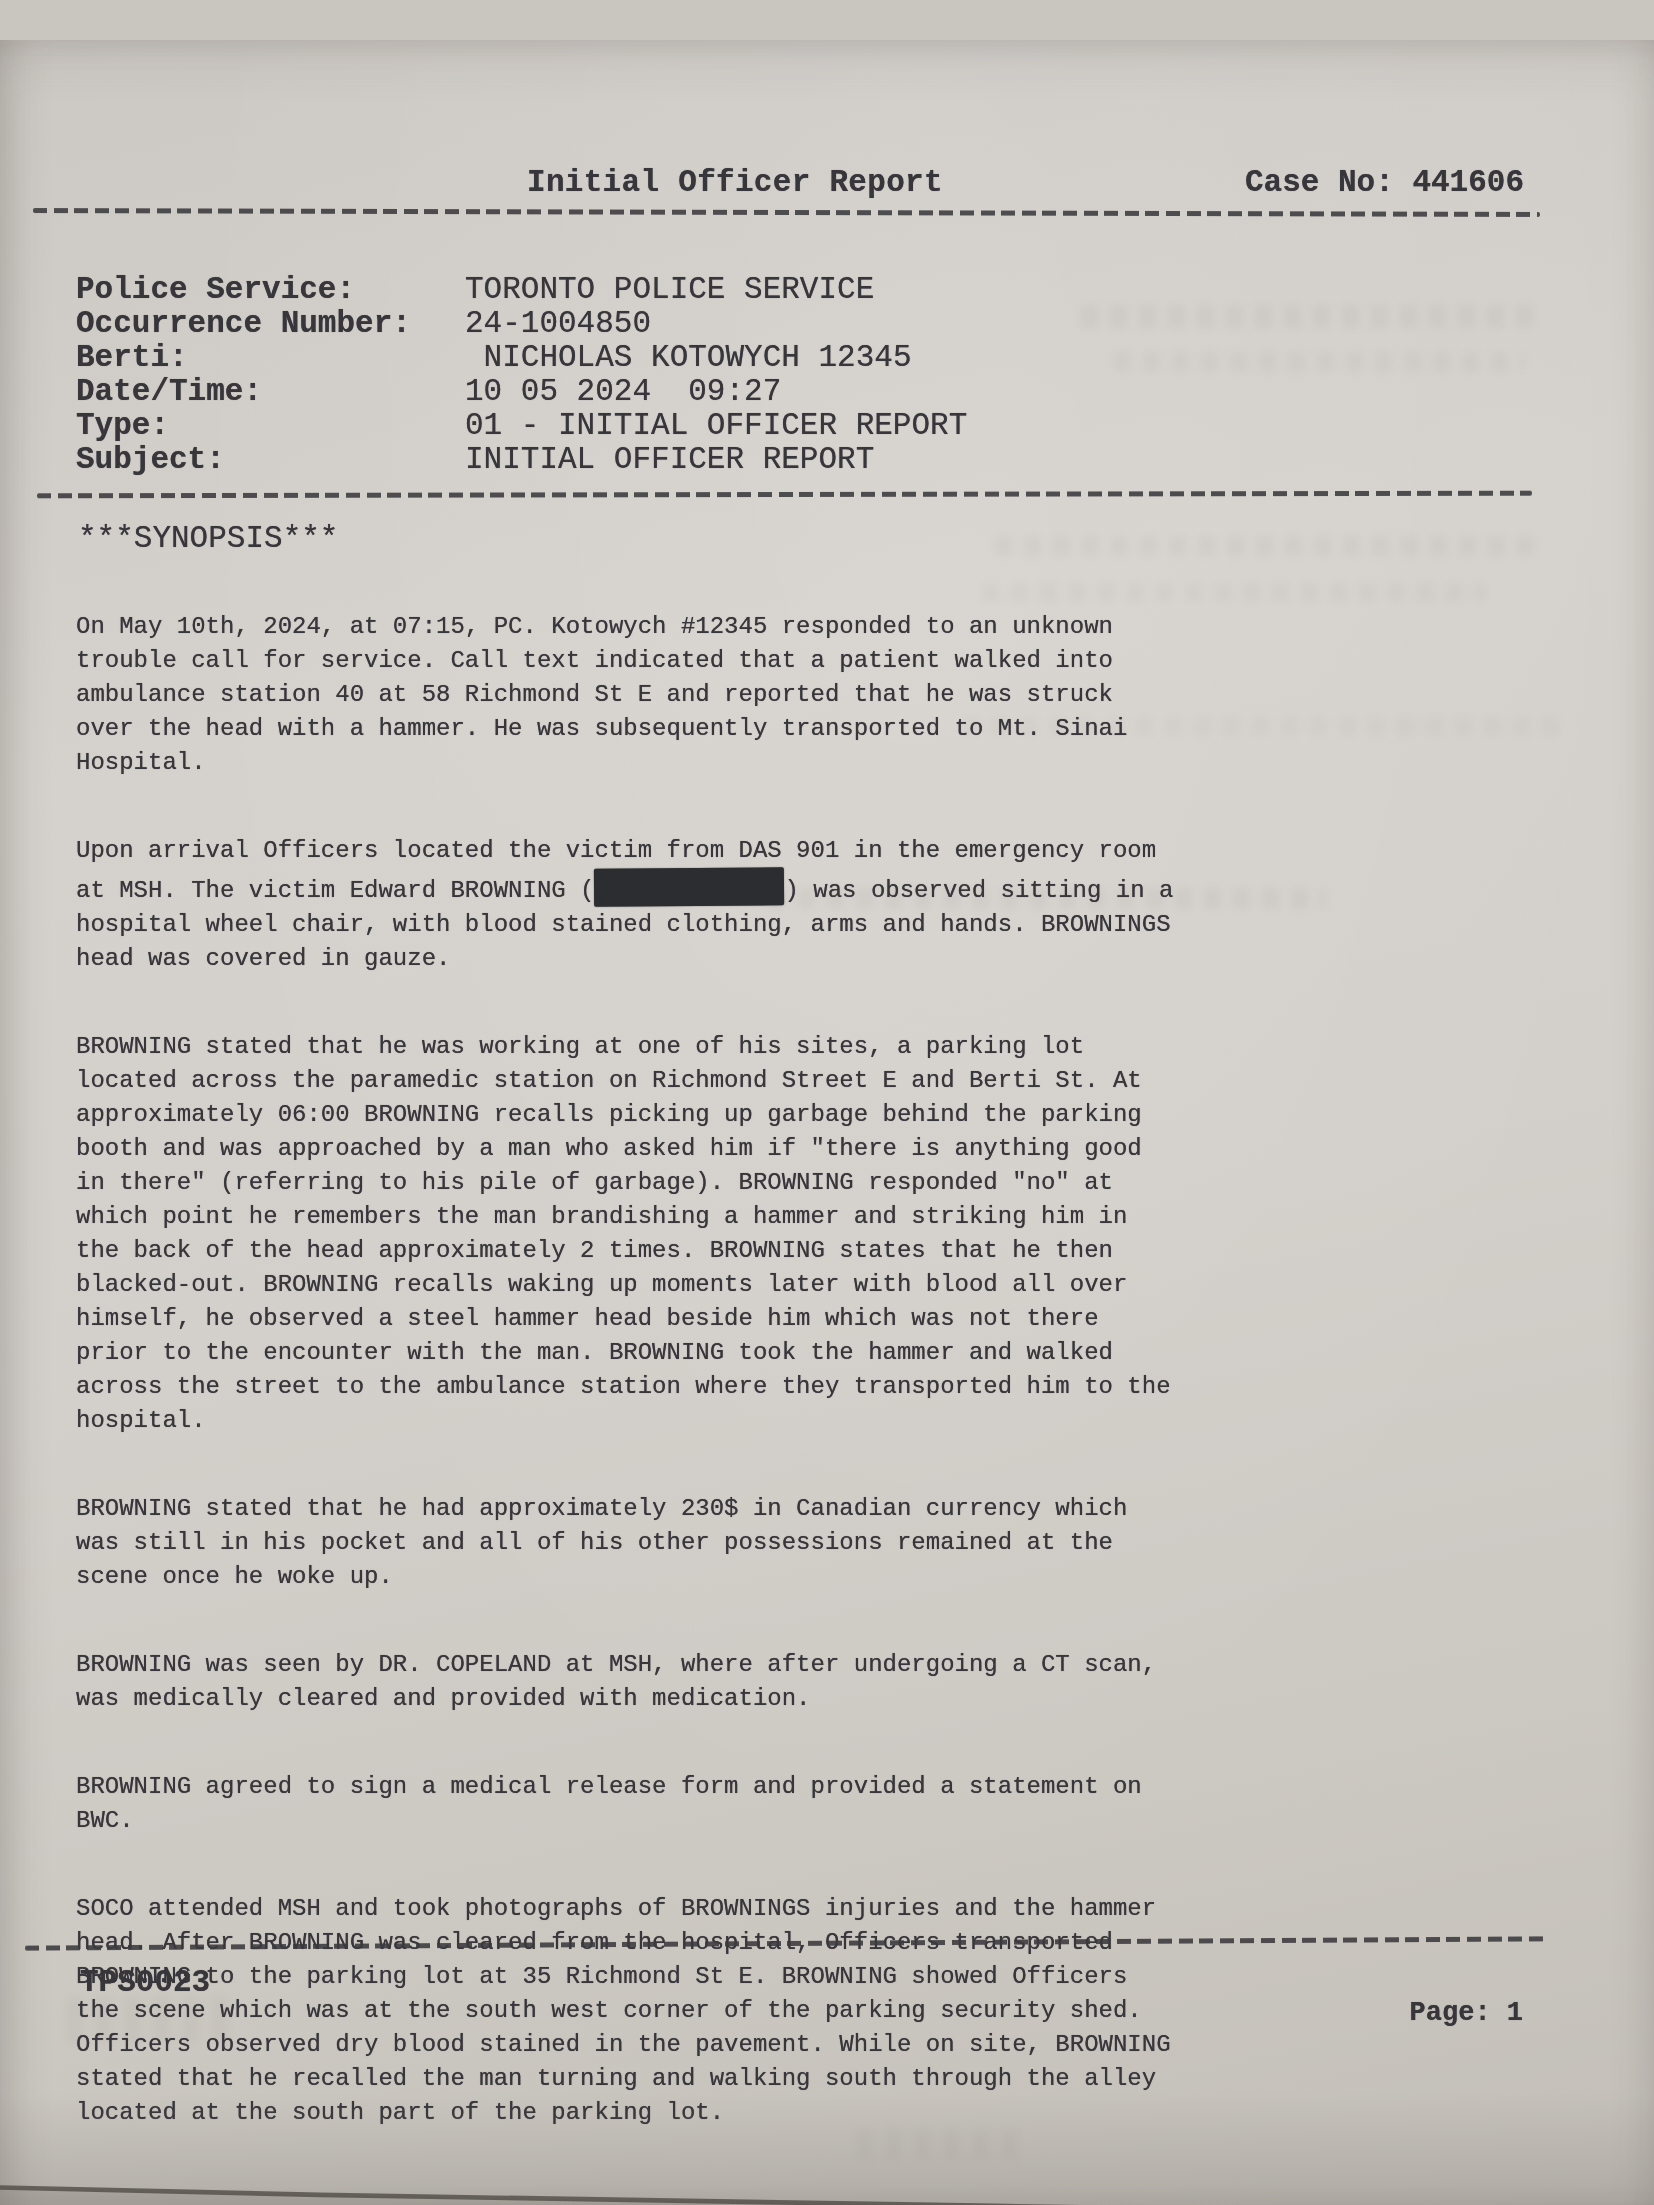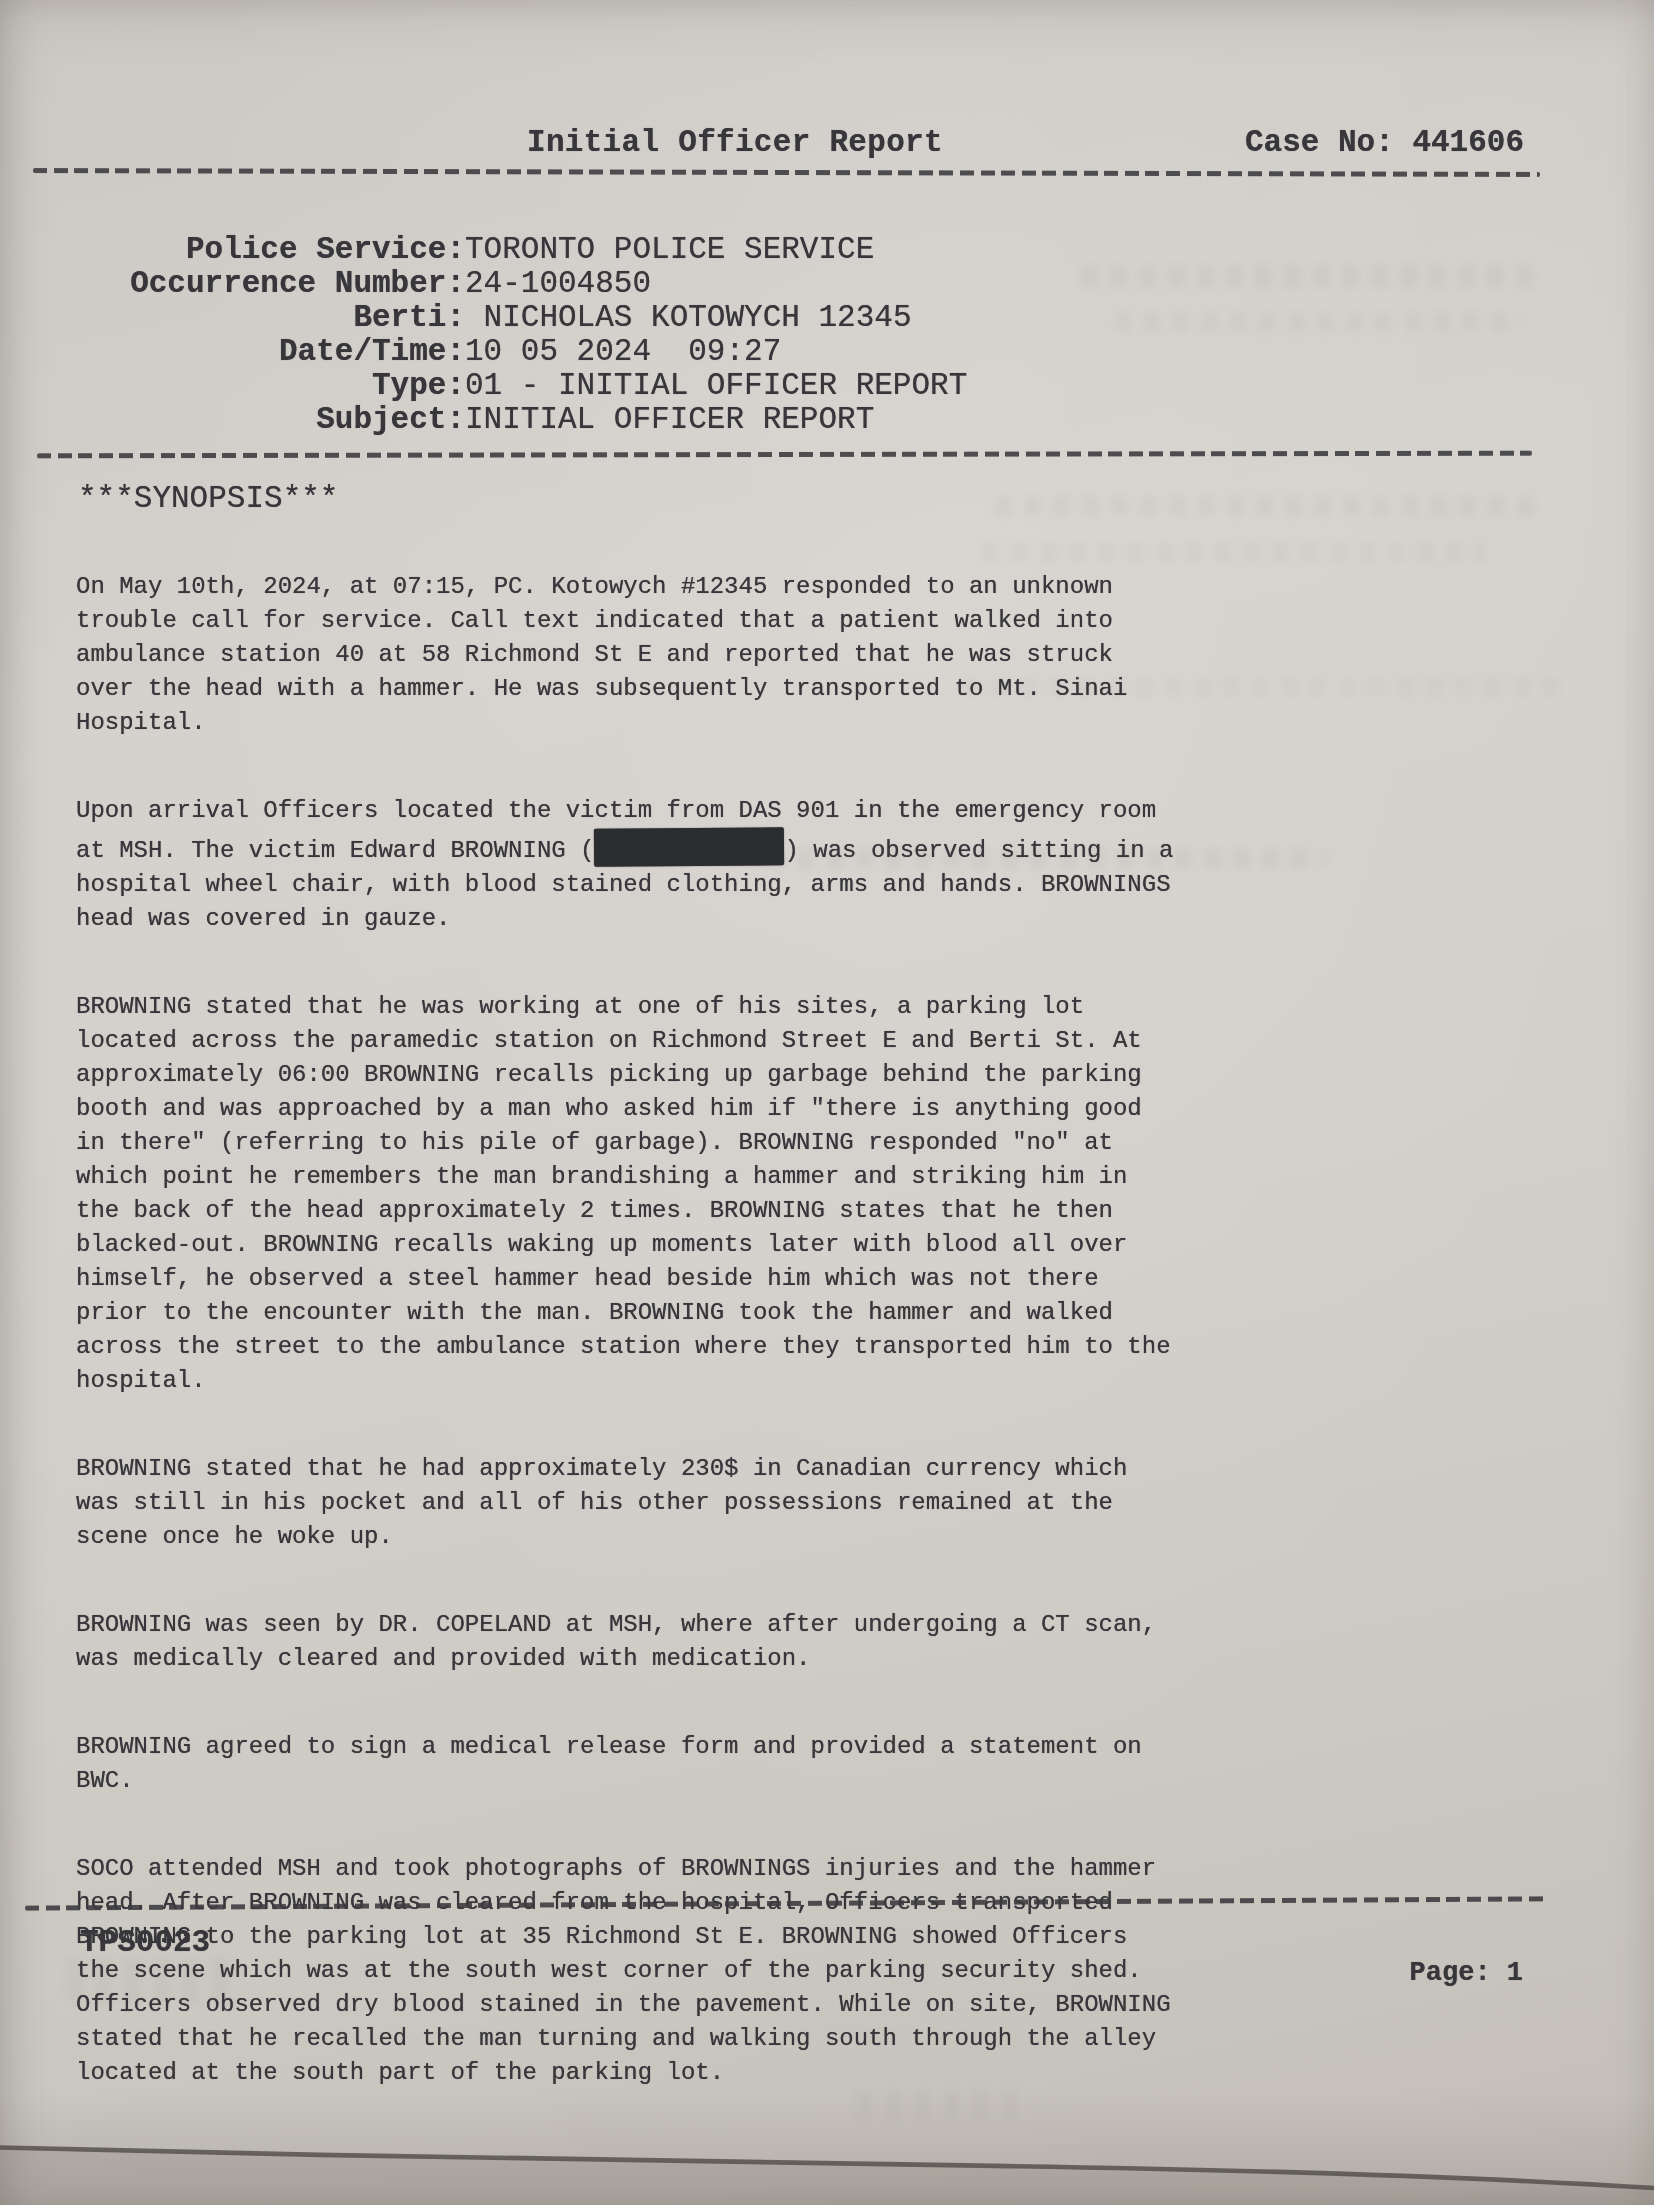--- a/index.html
+++ b/index.html
@@ -10,35 +10,36 @@
   }
   .sheet{
     position:absolute;inset:0;
     background:
       radial-gradient(ellipse at 55% 20%, rgba(255,255,255,0.10), rgba(255,255,255,0) 60%),
       linear-gradient(168deg,#ccc8c3 0%,#d5d1cc 30%,#d3cfca 55%,#ccc8c2 78%,#c3bfb8 100%);
     box-shadow:
       inset 33px 0 46px -30px rgba(80,75,70,.30),
       inset -26.5px 0 46px -30px rgba(80,75,70,.22),
       inset 0 33px 60px -33px rgba(80,75,70,.22);
+    margin-top: 40px;
   }
   .ink{color:#37363b;text-shadow:0 0 0.7px rgba(45,44,50,.75);}
   .bold{font-weight:700;}
   .abs{position:absolute;}
   .hdr-title{top:125px;left:527px;font-size:31px;letter-spacing:0.3px;}
   .hdr-case{top:125px;right:130px;font-size:31px;}
   .rule{
     height:4.6px;border-radius:2px;
     background:repeating-linear-gradient(90deg,#3b3a3e 0 14px,rgba(0,0,0,0) 14px 20.6px);
     opacity:.88;filter:blur(0.3px);
   }
   .rule1{top:170px;left:33px;width:1507px;transform:rotate(.15deg);}
   .rule2{top:452px;left:37px;width:1495px;transform:rotate(-.1deg);}
   .rule3{top:1901px;left:25px;width:1520px;transform:rotate(-.35deg);}
-  .meta{top:233px;left:76px;width:1459px;font-size:31px;line-height:34px;text-align:right;}
+  .meta{top:233px;left:76px;width:1459px;font-size:31px;line-height:34px;}
   .meta-row{display:flex;}
   .meta-label{width:389px;flex:0 0 389px;font-weight:700;}
   .meta-value{white-space:pre-wrap;}
   .synopsis-h{top:481px;left:78px;font-size:31px;}
   .bodytext{top:570px;left:76px;width:1466px;font-size:24px;line-height:34px;}
   .bodytext p{margin:0 0 54px 0;white-space:pre-wrap;}
   .redaction{
     display:inline-block;width:190px;height:38px;vertical-align:-9.3px;
     background:#2b2d30;border-radius:2px;
     box-shadow:0 0 1.3px rgba(20,20,22,.6);

